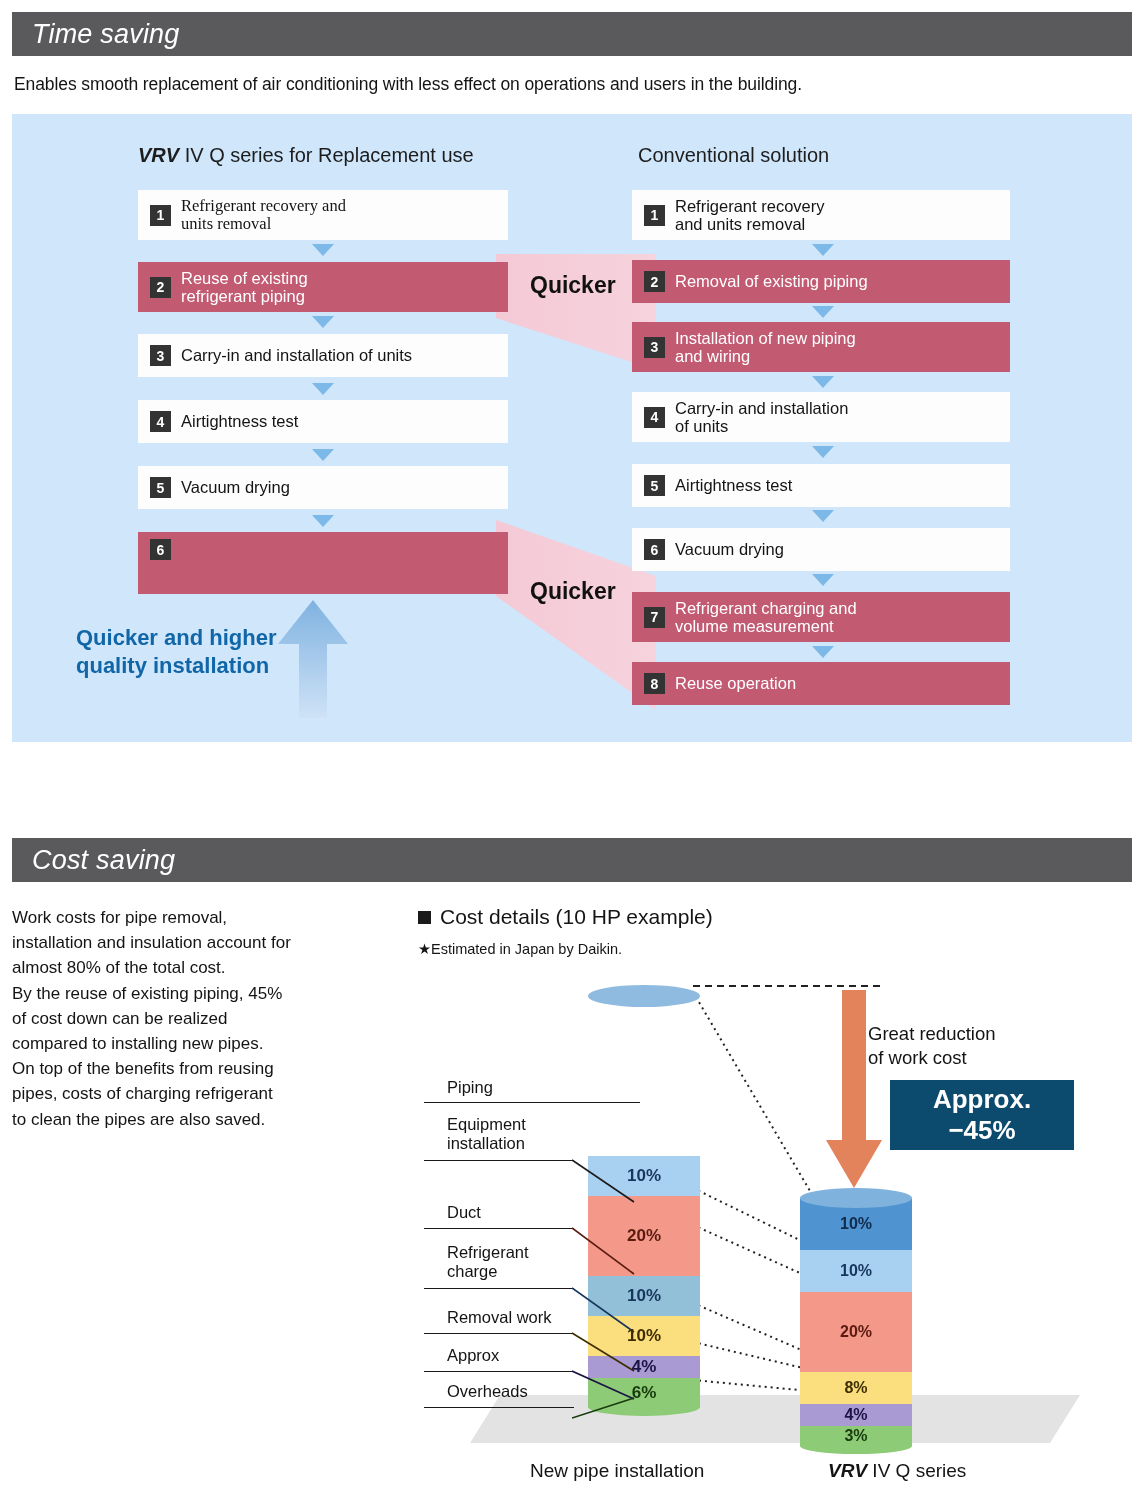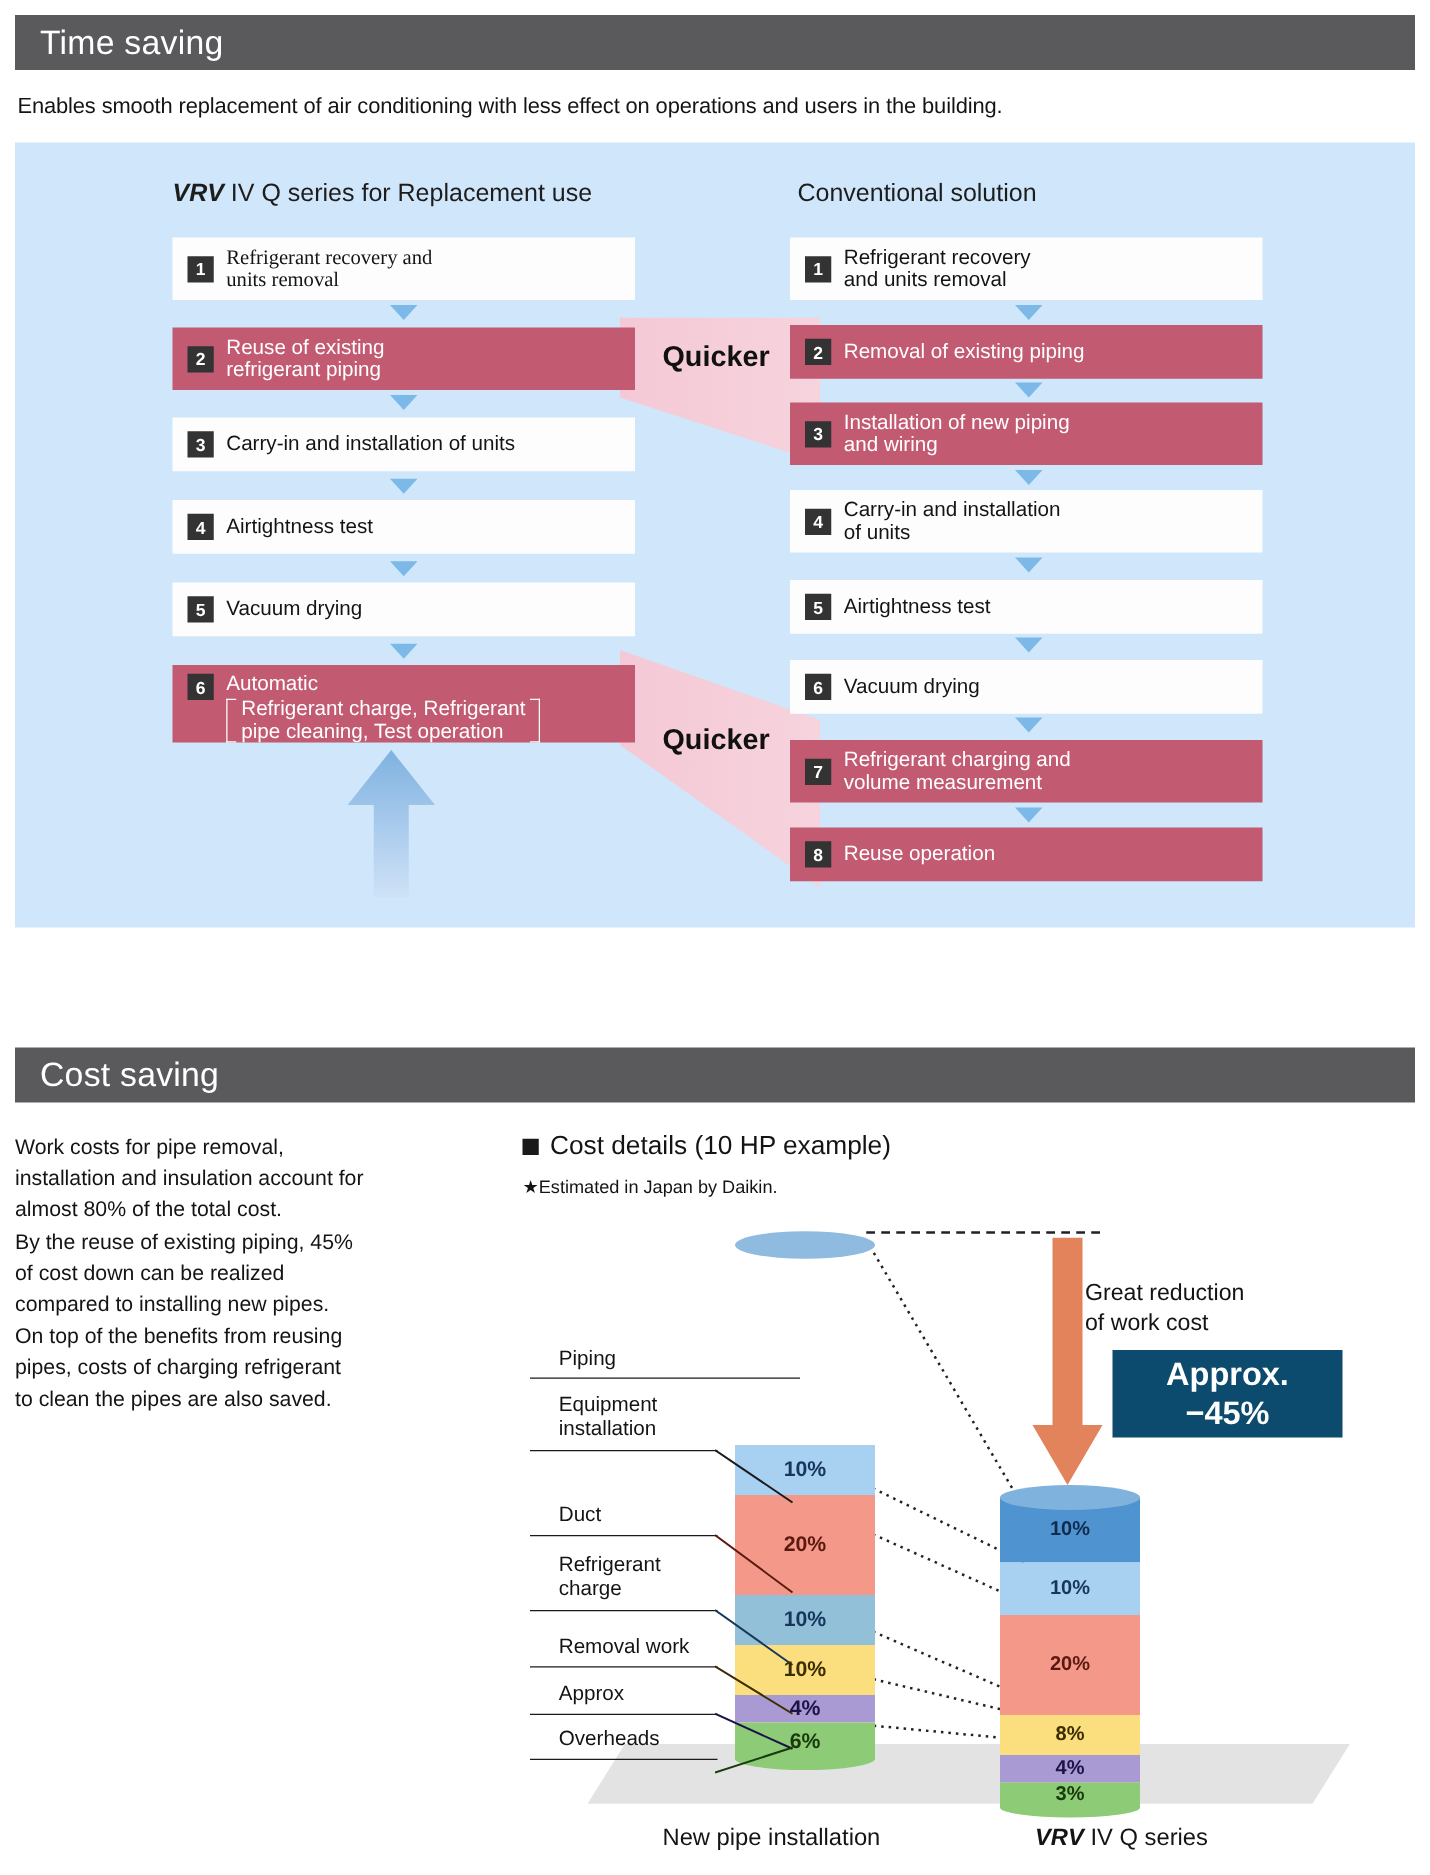--- a/index.html
+++ b/index.html
@@ -19,20 +19,21 @@
     left:12px; width:1120px; height:44px;
     background:#5a5a5d;
     display:flex; align-items:center;
   }
   .sec-bar .title{
     color:#ffffff;
     font-size:27px;
     font-weight:400;
     letter-spacing:.2px;
     padding-left:20px;
+    font-style:italic;
   }
 
   .intro{
     position:absolute;
     left:14px; top:74px; width:1100px;
     font-size:17.5px;
     color:#141414;
     letter-spacing:-.1px;
   }
 
@@ -277,38 +278,33 @@
   <div class="arrow-d" style="left:300px; top:335px;"></div>
 
   <div class="row white" style="left:126px; top:352px; width:370px;">
     <span class="num">5</span>
     <span class="txt">Vacuum drying</span>
   </div>
   <div class="arrow-d" style="left:300px; top:401px;"></div>
 
   <div class="row pink tall6" style="left:126px; top:418px; width:370px; align-items:flex-start; padding-top:6px;">
     <span class="num" style="margin-top:1px;">6</span>
-    <span style="display:flex; flex-direction:column;">
-      <span class="txt">Automatic</span>
-      <span class="bracket" style="margin-top:1px;">
-        <span class="txt" style="white-space:pre-line; display:block;">Refrigerant charge, Refrigerant
-pipe cleaning, Test operation</span>
-      </span>
-    </span>
   </div>
 
   <svg class="upblue" style="left:262px; top:486px; width:78px; height:118px;" viewBox="0 0 78 118">
     <defs>
       <linearGradient id="ubg" x1="0" y1="1" x2="0" y2="0">
         <stop offset="0%" stop-color="#cfe2f7"></stop>
         <stop offset="100%" stop-color="#7fb2e0"></stop>
       </linearGradient>
     </defs>
     <polygon points="39,0 74,44 53,44 53,118 25,118 25,44 4,44" fill="url(#ubg)"></polygon>
   </svg>
+  <div class="up-caption" style="left:64px; top:510px; white-space:pre-line;">Quicker and higher
+quality installation</div>
 
   <div class="row white tall" style="left:620px; top:76px; width:378px;">
     <span class="num">1</span>
     <span class="txt" style="white-space:pre-line;">Refrigerant recovery
 and units removal</span>
   </div>
   <div class="arrow-d" style="left:800px; top:130px;"></div>
 
   <div class="row pink" style="left:620px; top:146px; width:378px;">
     <span class="num">2</span>

